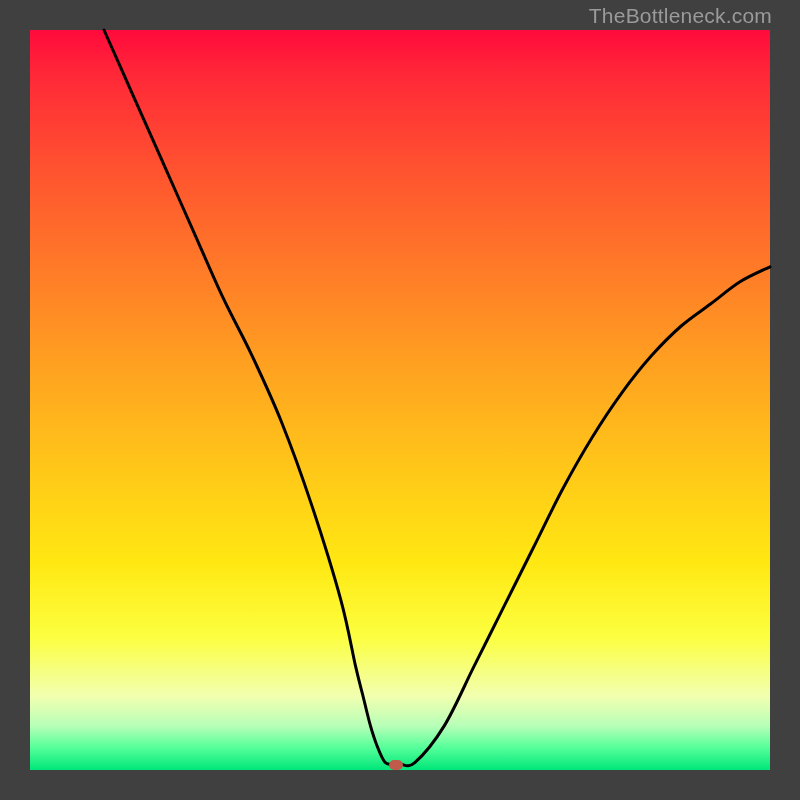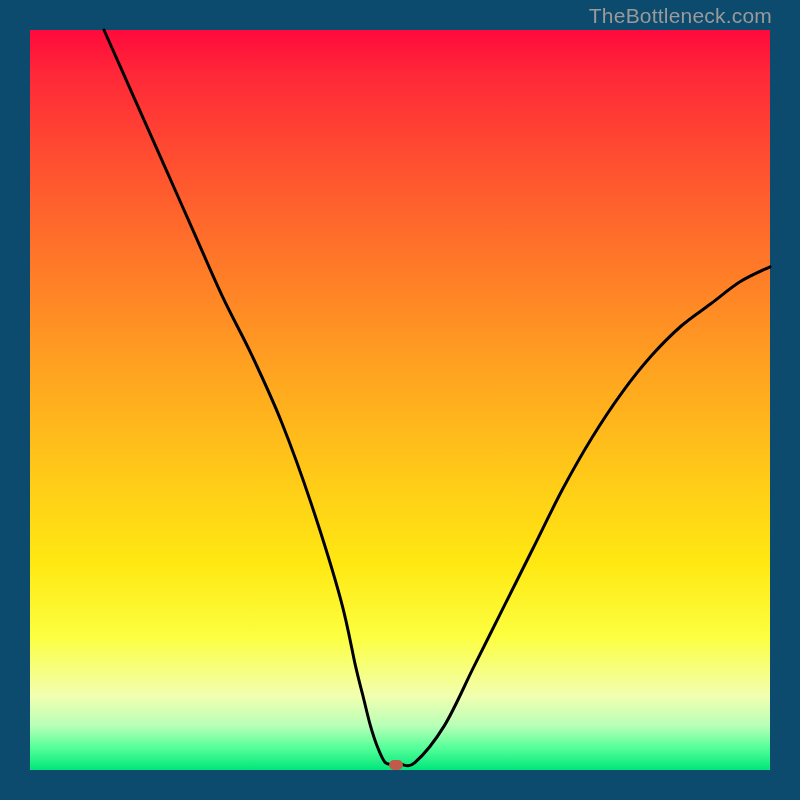--- a/index.html
+++ b/index.html
@@ -8,21 +8,21 @@
     width: 800px;
     height: 800px;
     background: #000000;
     overflow: hidden;
     font-family: Arial, Helvetica, sans-serif;
   }
   .outer {
     position: relative;
     width: 800px;
     height: 800px;
-    background: #0c4a6e;
+    background: #404040;
   }
   .plot {
     position: absolute;
     left: 30px;
     top: 30px;
     width: 740px;
     height: 740px;
     
     background: linear-gradient(to bottom,
       #ff0a3c 0%,

